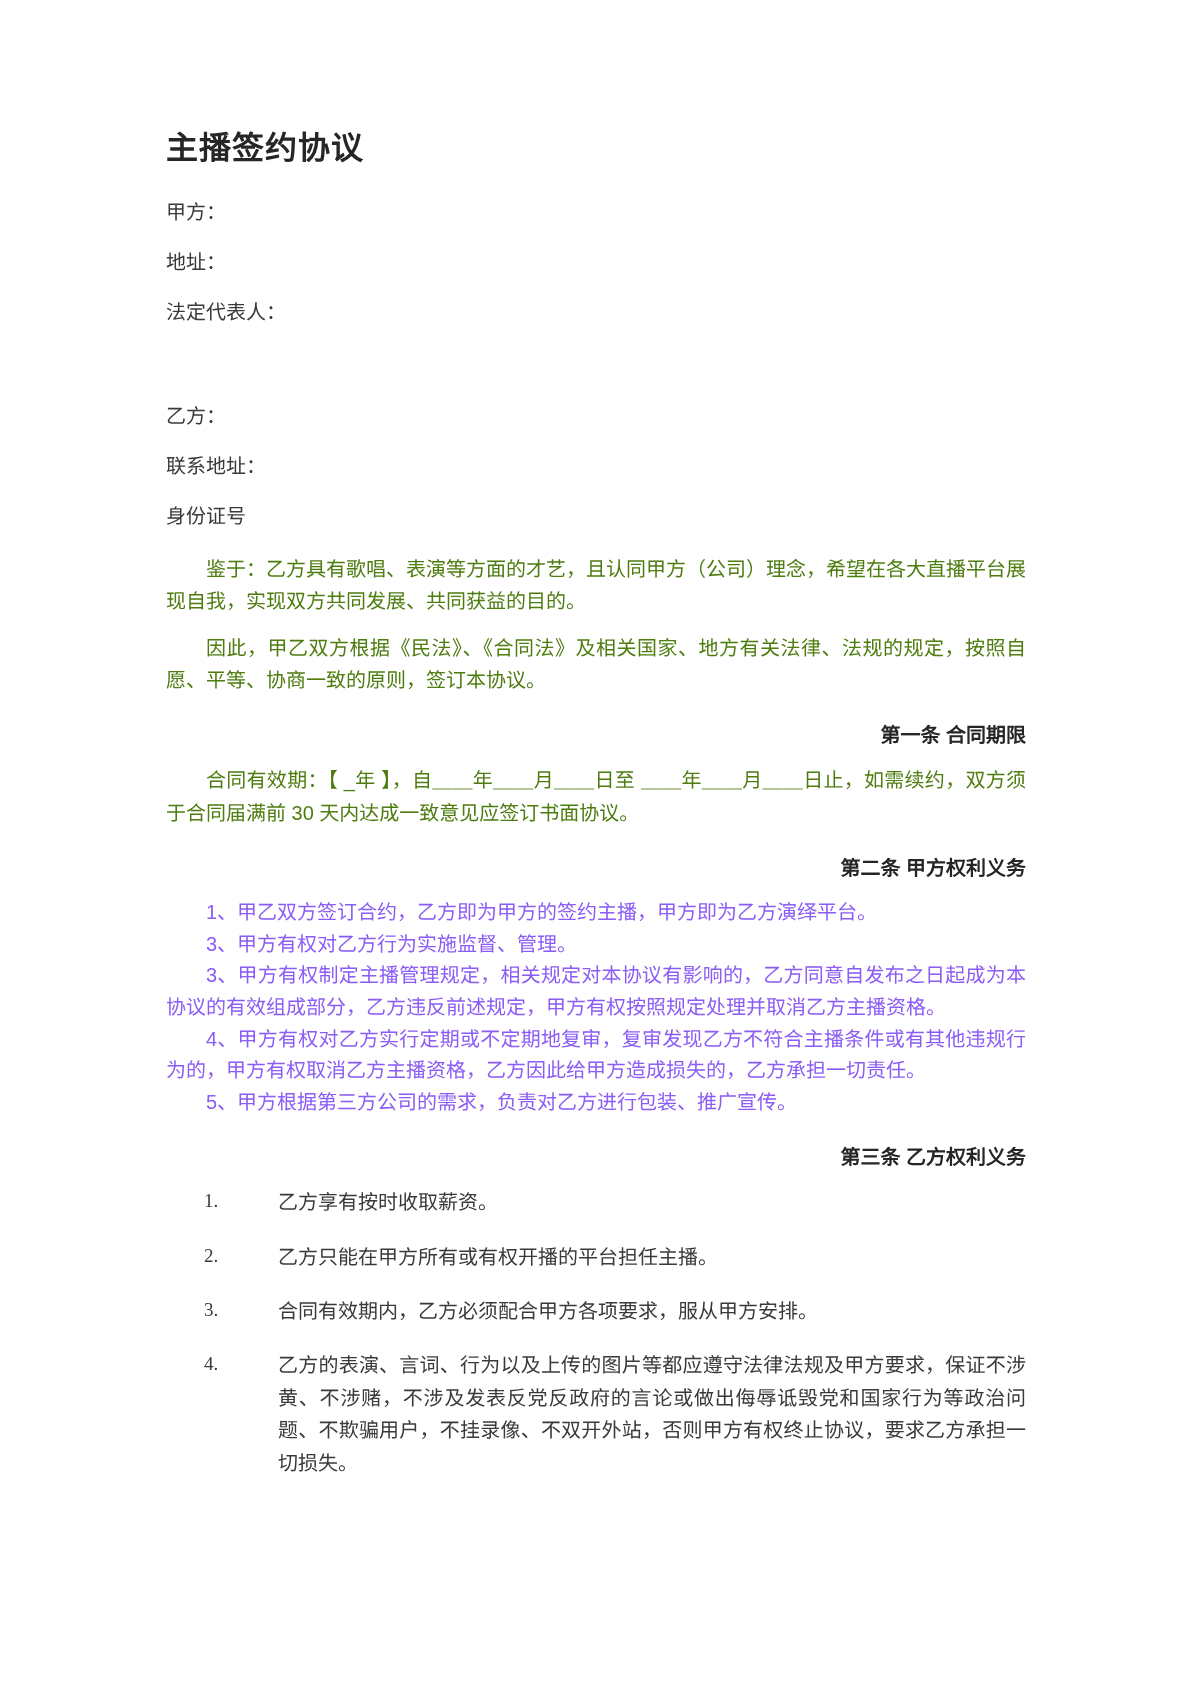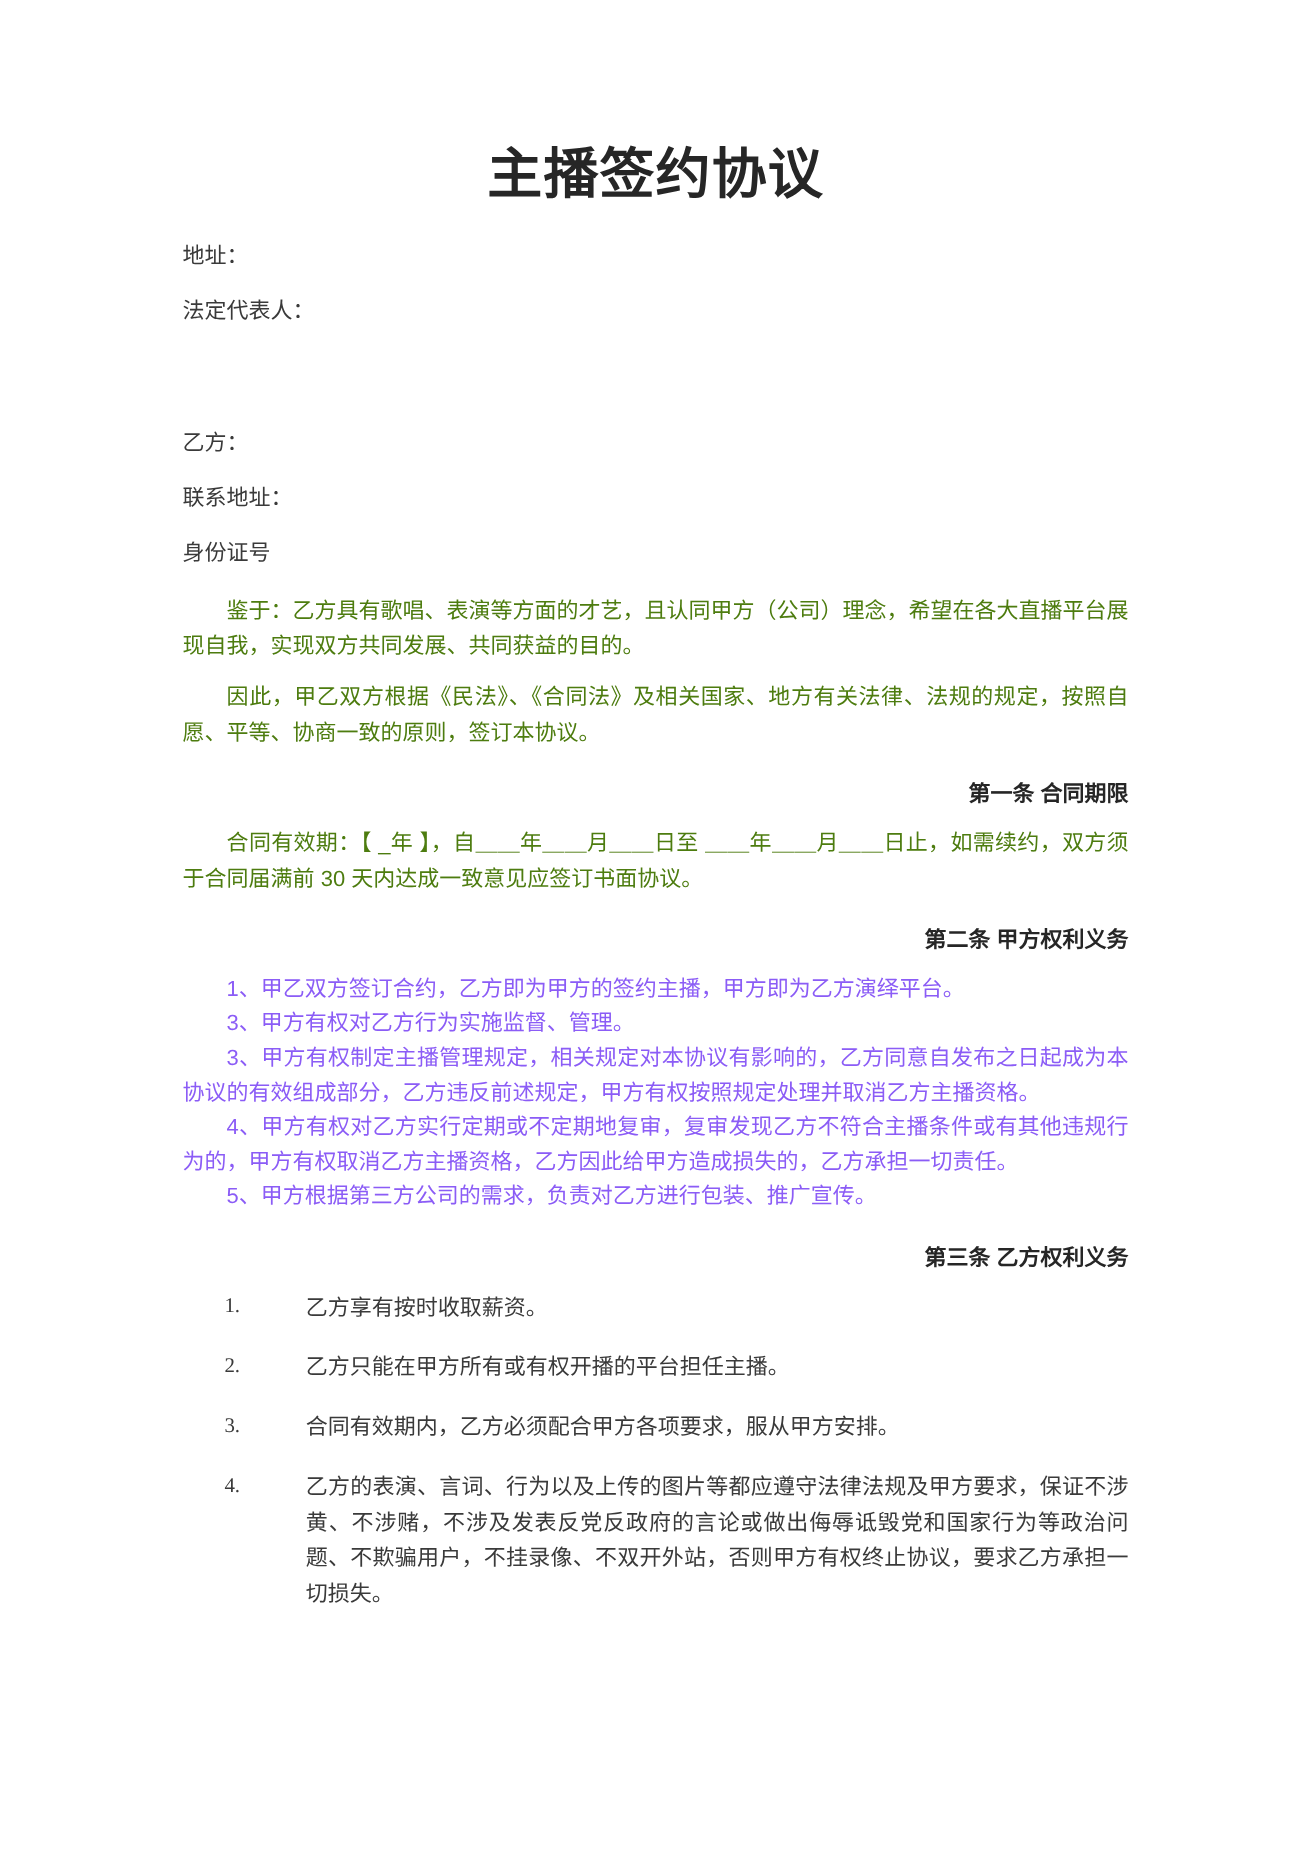--- a/index.html
+++ b/index.html
@@ -23,23 +23,23 @@
   }
   .content {
     position: absolute;
     left: 166px;
     top: 0;
     width: 860px;
   }
 
   
   .doc-title {
-    font-size: 50px;
+    font-size: 32px;
     font-weight: bold;
-    text-align: center;
+    text-align: left;
     color: #262626;
     letter-spacing: 1px;
     margin: 0;
     padding-top: 130px;
     line-height: 1.15;
   }
 
   
   .party-block {
     margin-top: 32px;
@@ -121,27 +121,28 @@
 </style>
 </head>
 <body>
 
 <div class="page">
   <div class="content">
 
     <h1 class="doc-title">主播签约协议</h1>
 
     <div class="party-block">
+      <p class="field-line">甲方：</p>
       <p class="field-line">地址：</p>
       <p class="field-line">法定代表人：</p>
     </div>
 
     <div class="party-gap"></div>
 
-    <div class="party-block" style="margin-top:16px;">
+    <div class="party-block" style="margin-top:0;">
       <p class="field-line">乙方：</p>
       <p class="field-line">联系地址：</p>
       <p class="field-line">身份证号</p>
     </div>
 
     <p class="para">鉴于：乙方具有歌唱、表演等方面的才艺，且认同甲方（公司）理念，希望在各大直播平台展现自我，实现双方共同发展、共同获益的目的。</p>
     <p class="para">因此，甲乙双方根据《民法》、《合同法》及相关国家、地方有关法律、法规的规定，按照自愿、平等、协商一致的原则，签订本协议。</p>
 
     <h2 class="article-heading">第一条  合同期限</h2>
     <p class="para">合同有效期：【 _年 】，自＿＿年＿＿月＿＿日至 ＿＿年＿＿月＿＿日止，如需续约，双方须于合同届满前 30 天内达成一致意见应签订书面协议。</p>

